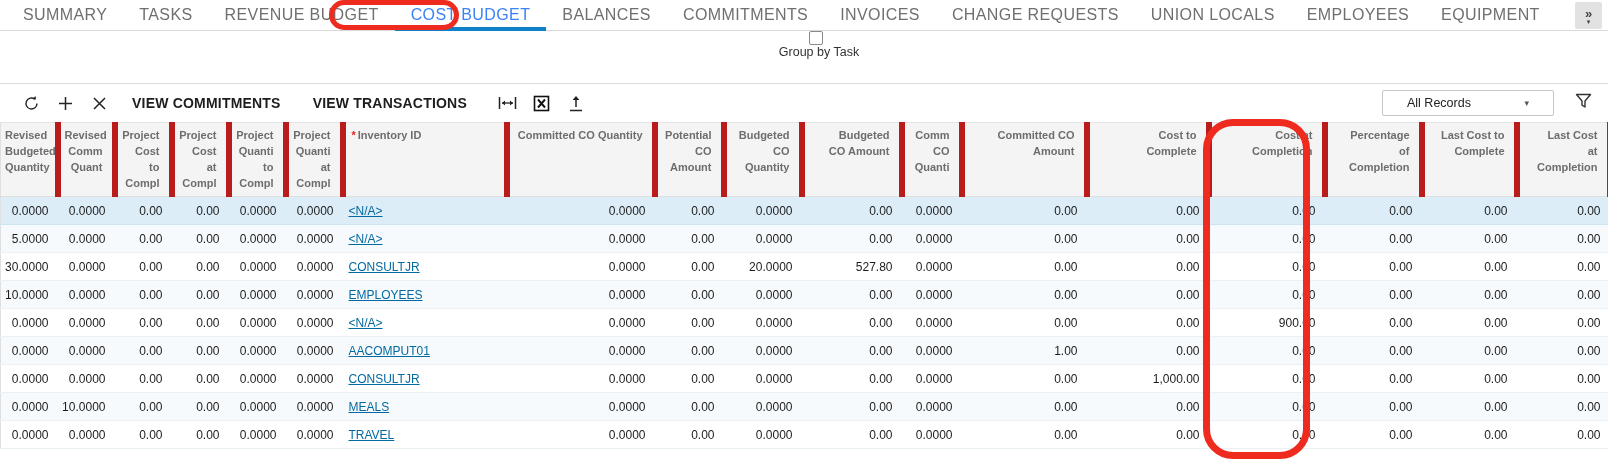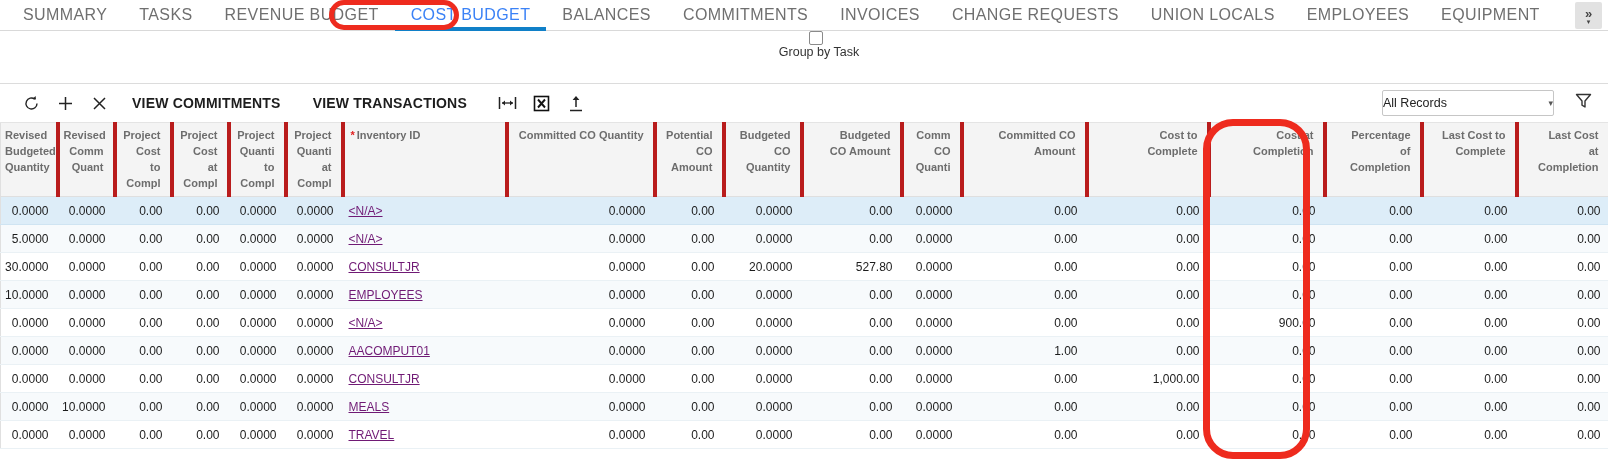--- a/index.html
+++ b/index.html
@@ -25,40 +25,40 @@
   .checkbox { width:14px; height:14px; border:1px solid #8a8a8a; border-radius:2px; background:#fff; margin-right:6px; cursor:pointer; }
   .grouplabel { font-size:12.5px; color:#333; }
 
   
   .toolbar { height:38px; display:flex; align-items:center; padding:0 10px 0 14px; background:#fff; }
   .tb-icon { width:34px; height:28px; display:flex; align-items:center; justify-content:center; cursor:pointer; color:#222; }
   .tb-icon svg { display:block; }
   .tb-btn { font-size:14px; font-weight:bold; color:#1d1d1d; letter-spacing:.2px; padding:0 16px; cursor:pointer; white-space:nowrap; }
   .tb-spacer { flex:1; }
   .records-select { width:172px; height:26px; border:1px solid #c6c6c6; border-radius:2px; display:flex;
-    align-items:center; padding:0 0; font-size:12.5px; color:#222; cursor:pointer; background:#fff; margin-right:14px; }
+    align-items:center; padding:0 24px; font-size:12.5px; color:#222; cursor:pointer; background:#fff; margin-right:14px; }
   .records-select .sel-caret { margin-left:auto; font-size:9px; color:#555; }
   .funnel { width:30px; height:28px; display:flex; align-items:center; justify-content:center; cursor:pointer; }
 
   
   table.grid { border-collapse:collapse; table-layout:fixed; width:1609px; border-left:1px solid #e0e0e0; }
-  .grid th { background:#f4f4f4; border-right:4px solid #b91c1c; border-top:1px solid #e4e4e4; border-bottom:1px solid #dfdfdf;
+  .grid th { background:#f4f4f4; border-right:6px solid #b91c1c; border-top:1px solid #e4e4e4; border-bottom:1px solid #dfdfdf;
     font-size:11px; font-weight:bold; color:#6d6d6d; vertical-align:top; padding:5px 9px 4px 4px; height:74px;
     white-space:pre-line; line-height:1.45; overflow:hidden; cursor:pointer; }
   .grid th.al-r { text-align:right; }
   .grid th.al-l { text-align:left; padding-left:6px;margin-top:8px; }
   .grid td { font-size:12px; color:#1c1c1c; padding:0 9px 0 4px; height:28px; overflow:hidden; white-space:nowrap;
     border-bottom:1px solid #eaf1f5; }
   .grid td.al-r { text-align:right; }
   .grid td.al-l { text-align:left; padding-left:6px; }
   .grid tr.row-even td { background:#f7fafc; }
   .grid tr.row-odd td { background:#ffffff; }
   .grid tr.selected td { background:#ddedf8 !important; border-bottom-color:#cfe4f2; }
   .req-star { color:#e02020; margin-right:2px; }
-  a.inv-link { color:#701a75; text-decoration:underline; cursor:pointer; }
+  a.inv-link { color:#0369a1; text-decoration:underline; cursor:pointer; }
 
   
   .anno { position:absolute; border-style:solid; border-color:#ee2b1e; pointer-events:none; z-index:50; }
   .anno-tab { left:329px; top:0px; width:130px; height:30px; border-width:5px; border-radius:15px; }
   .anno-col { left:1203px; top:119px; width:107px; height:340px; border-width:7px; border-radius:30px; }
 </style>
 </head>
 <body>
 
 <div id="stage">

